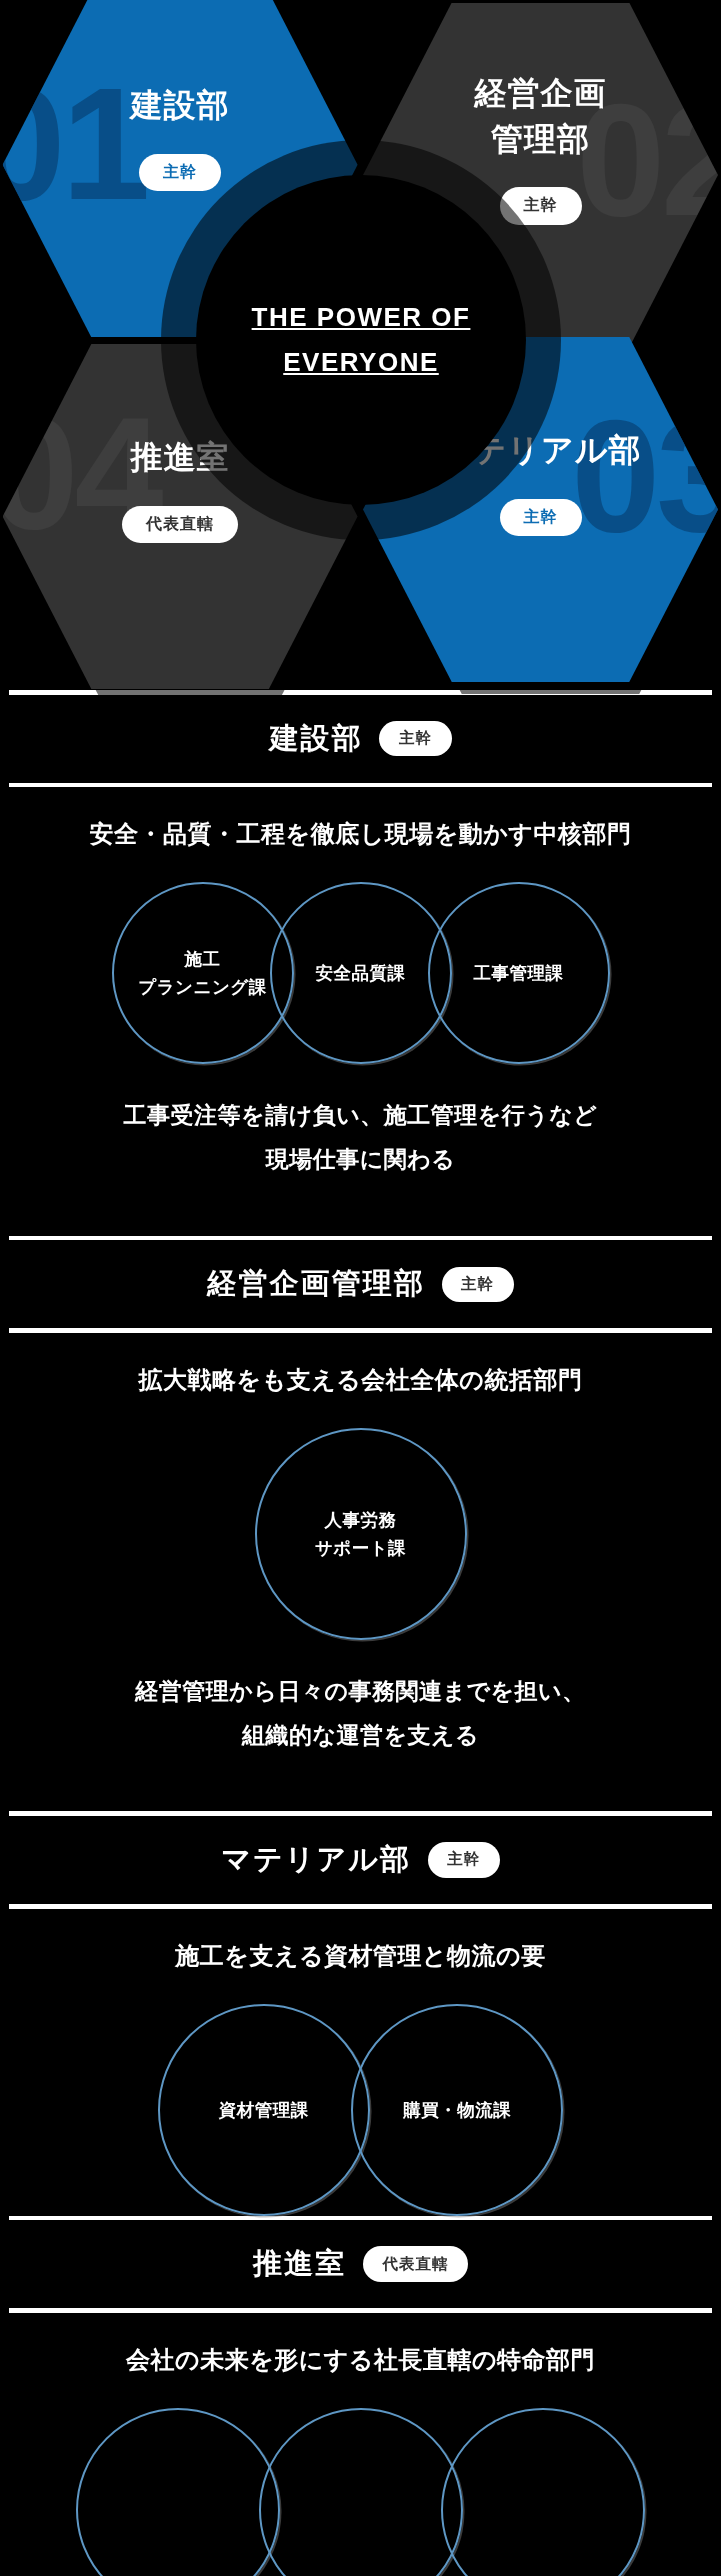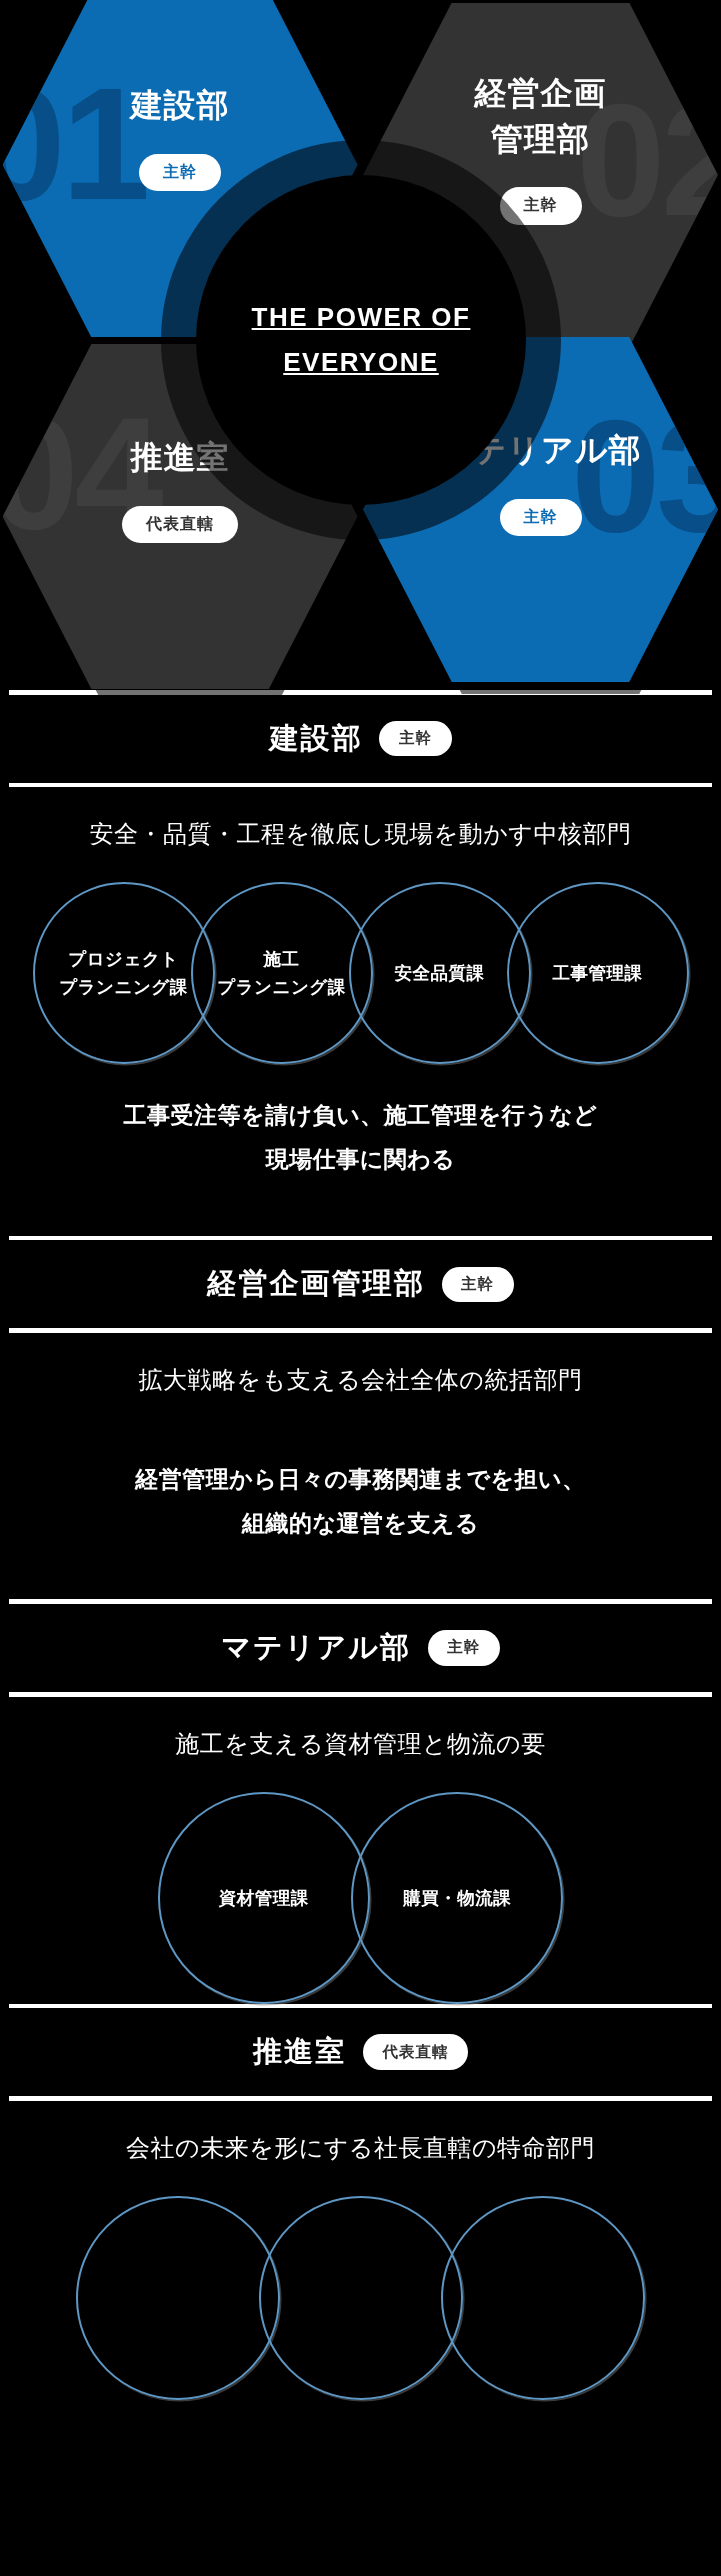--- a/index.html
+++ b/index.html
@@ -54,21 +54,21 @@
   
   .dept{width:721px;}
   .rule{height:4.6px;background:#fff;margin:0 9.3px;}
   .head{display:flex;align-items:center;justify-content:center;gap:16.5px;padding:24px 0;}
   .dept-title{margin:0;font-size:29px;font-weight:800;letter-spacing:2.1px;color:#fff;}
   .dept-badge{
     background:#fff;color:#333;border-radius:515px;padding:7.2px 19.6px;
     font-size:15.5px;font-weight:800;letter-spacing:1px;
   }
   .lead{
-    margin:31px 0 0;text-align:center;font-size:24px;font-weight:400;
+    margin:31px 0 0;text-align:center;font-size:24px;font-weight:700;
     letter-spacing:0.5px;
   }
   .circles{display:flex;justify-content:center;align-items:center;margin-top:32px;}
   .circle{
     border:2.1px solid #5e97c4;border-radius:50%;flex-shrink:0;
     display:flex;align-items:center;justify-content:center;text-align:center;
     box-shadow:1.5px 1.5px 0 rgba(130,130,130,0.45);
     background:transparent;
   }
   .circle span{white-space:pre-line;font-size:17.5px;font-weight:800;line-height:1.6;letter-spacing:0.5px;}
@@ -138,24 +138,20 @@
 <section class="dept">
   <div class="rule"></div>
   <div class="head">
     <h2 class="dept-title">建設部</h2>
     <span class="dept-badge">主幹</span>
   </div>
   <div class="rule"></div>
   <p class="lead">安全・品質・工程を徹底し現場を動かす中核部門</p>
   <div class="circles c345">
     <div class="circle">
-        <span>プロジェクト
-プランニング課</span>
-      </div>
-    <div class="circle">
         <span>施工
 プランニング課</span>
       </div>
     <div class="circle">
         <span>安全品質課</span>
       </div>
     <div class="circle">
         <span>工事管理課</span>
       </div>
   </div>
@@ -165,20 +161,24 @@
 
 <section class="dept">
   <div class="rule"></div>
   <div class="head">
     <h2 class="dept-title">経営企画管理部</h2>
     <span class="dept-badge">主幹</span>
   </div>
   <div class="rule"></div>
   <p class="lead">拡大戦略をも支える会社全体の統括部門</p>
   <div class="circles c400">
+    <div class="circle">
+        <span>人事労務
+サポート課</span>
+      </div>
   </div>
   <p class="desc">経営管理から日々の事務関連までを担い、
 組織的な運営を支える</p>
 </section>
 
 <section class="dept">
   <div class="rule"></div>
   <div class="head">
     <h2 class="dept-title">マテリアル部</h2>
     <span class="dept-badge">主幹</span>

